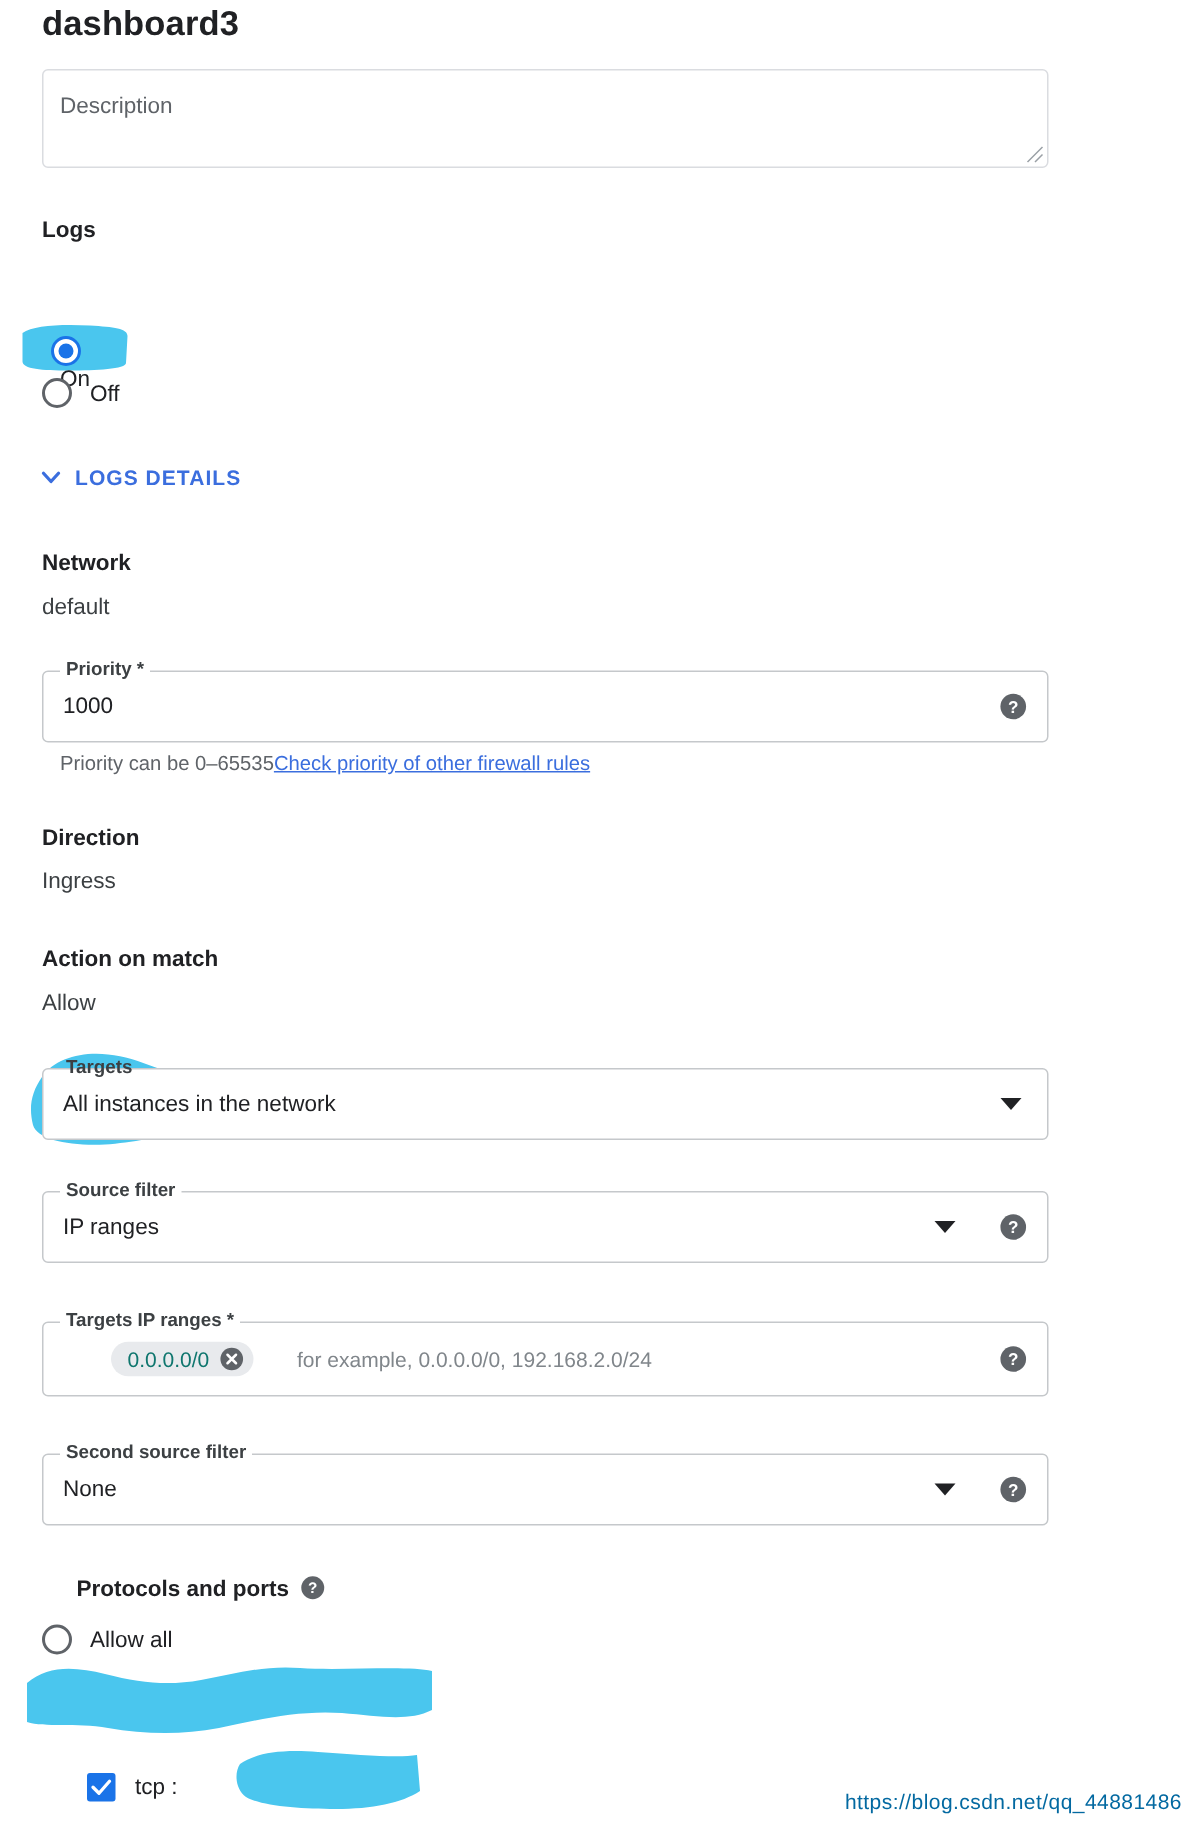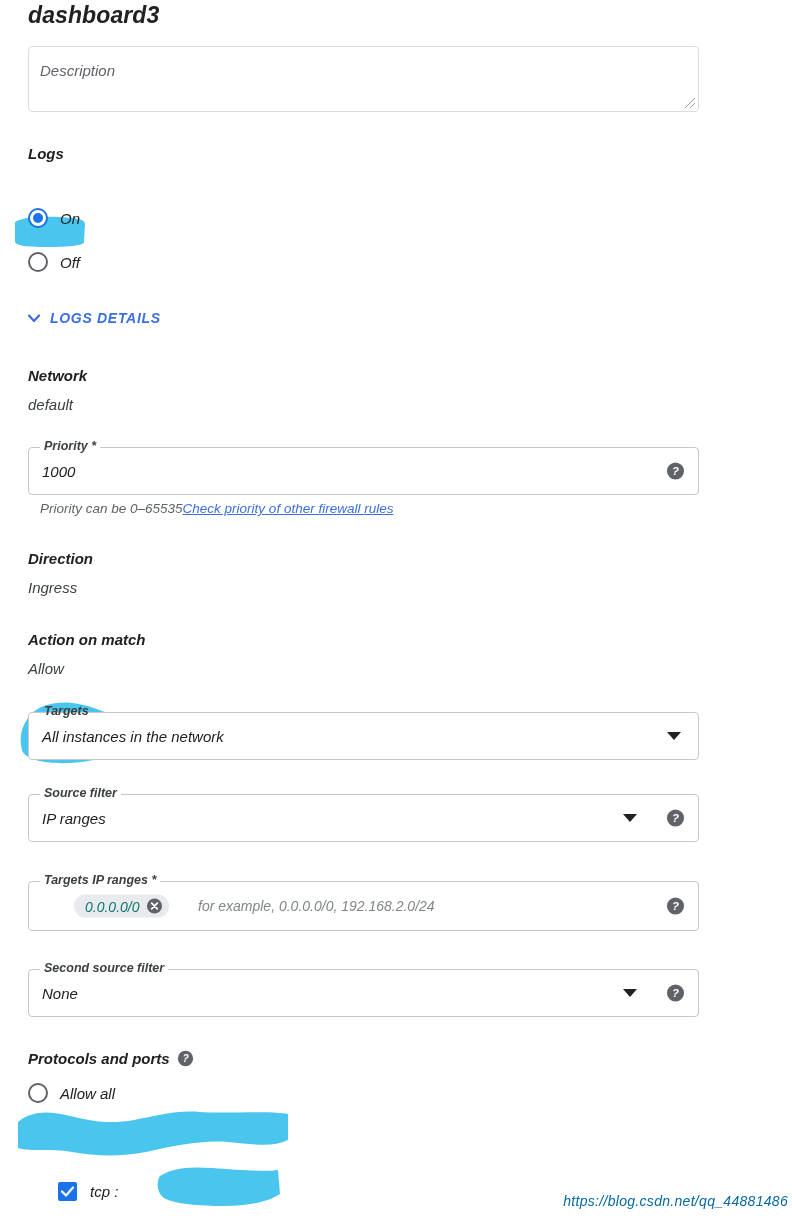--- a/index.html
+++ b/index.html
@@ -8,21 +8,21 @@
     background: #ffffff;
   }
   body {
     width: 792px; height: 1223px;
     position: relative;
     font-family: "Liberation Sans", sans-serif;
     color: #202124;
     overflow: hidden;
   }
 
-  .page { position: relative; width: 792px; height: 1093px; font-style: italic; }
+  .page { position: relative; width: 792px; height: 1093px; }
 
   
   .hl { position: absolute; z-index: 1; pointer-events: none; }
   .hl svg { display: block; }
 
   
   .page-title {
     position: absolute; left: 28px; top: 0px;
     font-size: 23px; font-weight: bold; letter-spacing: .1px;
     color: #202124; line-height: 30px;
@@ -195,21 +195,21 @@
 
   <div class="desc-box">
     <div class="desc-ph">Description</div>
     <svg class="resize-grip" viewBox="0 0 14 14">
       <path d="M13 3 L3 13 M13 8 L8 13" stroke="#9aa0a6" stroke-width="1" fill="none"></path>
     </svg>
   </div>
 
   <div class="sec-head" style="top:145px;">Logs</div>
 
-  <div class="radio-row" style="left:28px; top:208px;">
+  <div class="radio-row" style="left:28px; top:224px;flex-direction:column;">
     <span class="radio checked"></span>
     <span class="radio-label">On</span>
   </div>
   <div class="radio-row" style="left:28px; top:252px;">
     <span class="radio"></span>
     <span class="radio-label">Off</span>
   </div>
 
   <div class="logs-details">
     <svg class="chev" viewBox="0 0 16 16">
@@ -277,21 +277,21 @@
     <div class="frame"></div>
     <div class="flabel">Second source filter</div>
     <div class="fvalue">None</div>
     <span class="caret" style="right:62px;"></span>
     <svg class="help-icon" style="right:14px;" viewBox="0 0 20 20">
       <circle cx="10" cy="10" r="9" fill="#5f6368"></circle>
       <text x="10" y="14.5" font-size="12" font-weight="bold" fill="#ffffff" text-anchor="middle" font-family="Liberation Sans, sans-serif">?</text>
     </svg>
   </div>
 
-  <div class="sec-head" style="top:1050px;"><span>Protocols and ports</span><svg class="help-icon-inline" viewBox="0 0 20 20">
+  <div class="sec-head" style="top:1050px;margin-left:23px;"><span>Protocols and ports</span><svg class="help-icon-inline" viewBox="0 0 20 20">
       <circle cx="10" cy="10" r="9" fill="#5f6368"></circle>
       <text x="10" y="14.5" font-size="12" font-weight="bold" fill="#ffffff" text-anchor="middle" font-family="Liberation Sans, sans-serif">?</text>
     </svg></div>
 
   <div class="radio-row" style="left:28px; top:1083px;">
     <span class="radio"></span>
     <span class="radio-label">Allow all</span>
   </div>
 
   <div class="cb-row" style="left:58px; top:1182px;">

